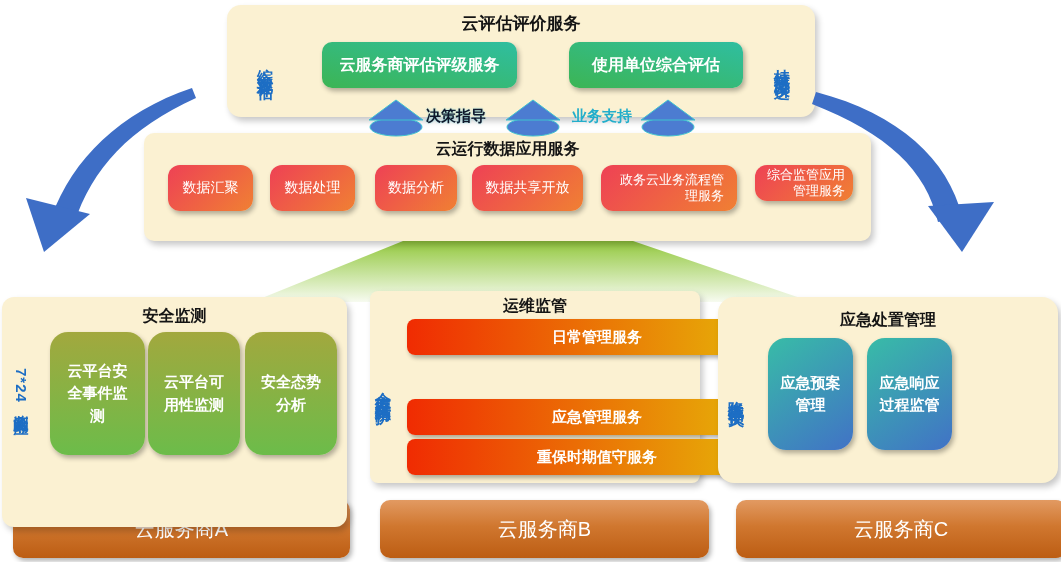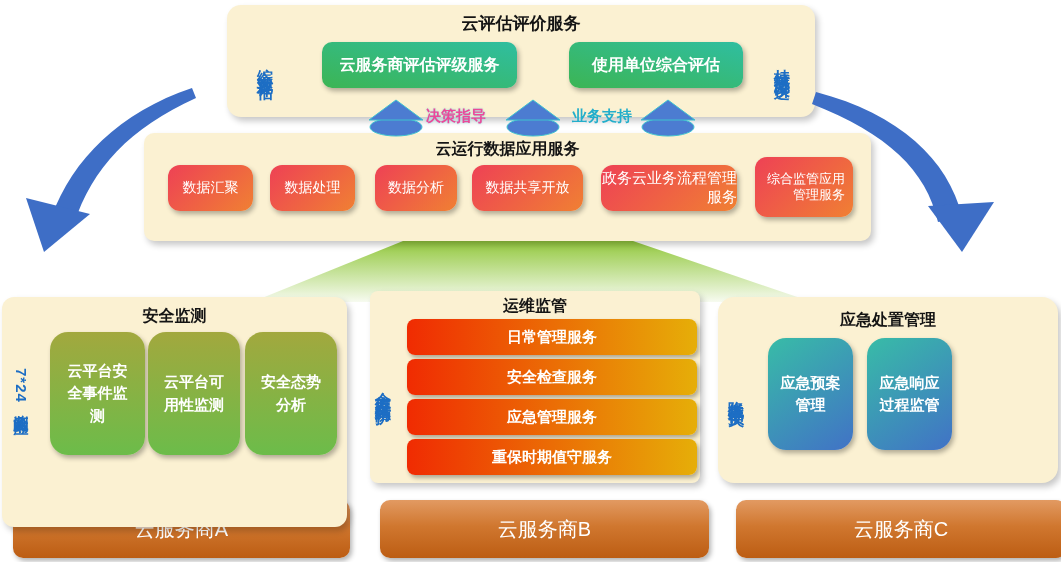--- a/index.html
+++ b/index.html
@@ -40,20 +40,21 @@
     color:#fff;font-weight:bold;font-size:15px;
     display:flex;align-items:center;justify-content:center;text-align:center;
     box-shadow:2px 3px 5px rgba(0,0,0,.3);line-height:1.5;padding:0 12px;box-sizing:border-box;
   }
   .obar{
     position:absolute;border-radius:8px;
     background:linear-gradient(90deg,#F02B02,#E6AE08);
     color:#fff;font-weight:bold;font-size:15px;
     display:flex;align-items:center;justify-content:center;
     box-shadow:2px 3px 4px rgba(0,0,0,.3);
+    padding-left:45px;
   }
   .bbox{
     position:absolute;border-radius:18px;
     background:linear-gradient(145deg,#38BCA7,#4172C6);
     color:#fff;font-weight:bold;font-size:15px;
     display:flex;align-items:center;justify-content:center;text-align:center;
     box-shadow:2px 3px 5px rgba(0,0,0,.3);line-height:1.5;padding:12px 10px;box-sizing:border-box;
   }
   .pbar{
     position:absolute;border-radius:10px;height:58px;top:500px;
@@ -104,50 +105,49 @@
   </svg>
   <svg class="uparrow" style="left:505px;z-index:4" viewBox="0 0 56 38" aria-hidden="true">
     <ellipse cx="28" cy="28" rx="26" ry="9" fill="#4C7CD1" stroke="#3EC3CF" stroke-width="1"></ellipse>
     <polygon points="28,1 55,21 1,21" fill="#4C7CD1" stroke="#3EC3CF" stroke-width="1"></polygon>
   </svg>
   <svg class="uparrow" style="left:640px;z-index:4" viewBox="0 0 56 38" aria-hidden="true">
     <ellipse cx="28" cy="28" rx="26" ry="9" fill="#4C7CD1" stroke="#3EC3CF" stroke-width="1"></ellipse>
     <polygon points="28,1 55,21 1,21" fill="#4C7CD1" stroke="#3EC3CF" stroke-width="1"></polygon>
   </svg>
 
-  <div class="flowlabel" style="left:456px;top:107px;color:#ec4899;z-index:4;text-shadow:0 0 2px #7FD8DF">决策指导</div>
+  <div class="flowlabel" style="left:456px;top:107px;color:#0f172a;z-index:4;text-shadow:0 0 2px #7FD8DF">决策指导</div>
   <div class="flowlabel" style="left:602px;top:107px;color:#23AECB;z-index:4">业务支持</div>
 
   <div class="panel" style="left:144px;top:133px;width:727px;height:108px;z-index:2">
     <div class="ptitle" style="top:6px;font-size:16px">云运行数据应用服务</div>
     <div class="rbtn" style="left:24px;top:32px;width:85px;height:46px">数据汇聚</div>
     <div class="rbtn" style="left:126px;top:32px;width:85px;height:46px">数据处理</div>
     <div class="rbtn" style="left:231px;top:32px;width:82px;height:46px">数据分析</div>
     <div class="rbtn" style="left:328px;top:32px;width:111px;height:46px">数据共享开放</div>
-    <div class="rbtn" style="left:457px;top:32px;width:136px;height:46px;font-size:15px;padding:0 0;box-sizing:border-box">政务云业务流程管理服务</div>
-    <div class="rbtn" style="left:611px;top:24px;width:98px;height:60px;font-size:13px;padding:0 8px;box-sizing:border-box">综合监管应用管理服务</div>
+    <div class="rbtn" style="left:457px;top:32px;width:136px;height:46px;font-size:13px;padding:0 13px;box-sizing:border-box">政务云业务流程管理服务</div>
+    <div class="rbtn" style="left:611px;top:32px;width:98px;height:36px;font-size:13px;padding:0 8px;box-sizing:border-box">综合监管应用管理服务</div>
   </div>
 
   <div class="uplabel" style="left:417px">监测结果</div>
   <div class="uplabel" style="left:517px">检查结果</div>
   <div class="uplabel" style="left:607px">租户抽样</div>
 
   <div class="panel" style="left:2px;top:297px;width:345px;height:230px;border-radius:12px;z-index:2">
     <div class="ptitle" style="top:9px;font-size:16px">安全监测</div>
     <div class="vtext" style="left:12px;top:21px;height:140px;font-size:15px;letter-spacing:1px">7*24监测及响应</div>
     <div class="gbox" style="left:48px;top:35px;width:95px;height:123px">云平台安全事件监测</div>
     <div class="gbox" style="left:146px;top:35px;width:92px;height:123px">云平台可用性监测</div>
     <div class="gbox" style="left:243px;top:35px;width:92px;height:123px">安全态势分析</div>
   </div>
 
   <div class="panel" style="left:370px;top:291px;width:330px;height:192px;border-radius:8px;z-index:2">
     <div class="ptitle" style="top:5px;font-size:16px">运维监管</div>
     <div class="vtext" style="left:5px;top:9px;height:175px;font-size:16px;letter-spacing:2px">全方位安全运维防护</div>
     <div class="obar" style="left:37px;top:28px;width:290px;height:36px">日常管理服务</div>
-    <div class="obar" style="left:37px;top:68px;width:290px;height:36px">安全检查服务</div>
     <div class="obar" style="left:37px;top:108px;width:290px;height:36px">应急管理服务</div>
     <div class="obar" style="left:37px;top:148px;width:290px;height:36px">重保时期值守服务</div>
   </div>
 
   <div class="panel" style="left:718px;top:297px;width:340px;height:186px;border-radius:16px;z-index:2">
     <div class="ptitle" style="top:13px;font-size:16px">应急处置管理</div>
     <div class="vtext" style="left:10px;top:41px;height:112px;font-size:16px;letter-spacing:2px">降低事件损失</div>
     <div class="bbox" style="left:50px;top:41px;width:85px;height:112px">应急预案管理</div>
     <div class="bbox" style="left:149px;top:41px;width:85px;height:112px">应急响应过程监管</div>
   </div>

